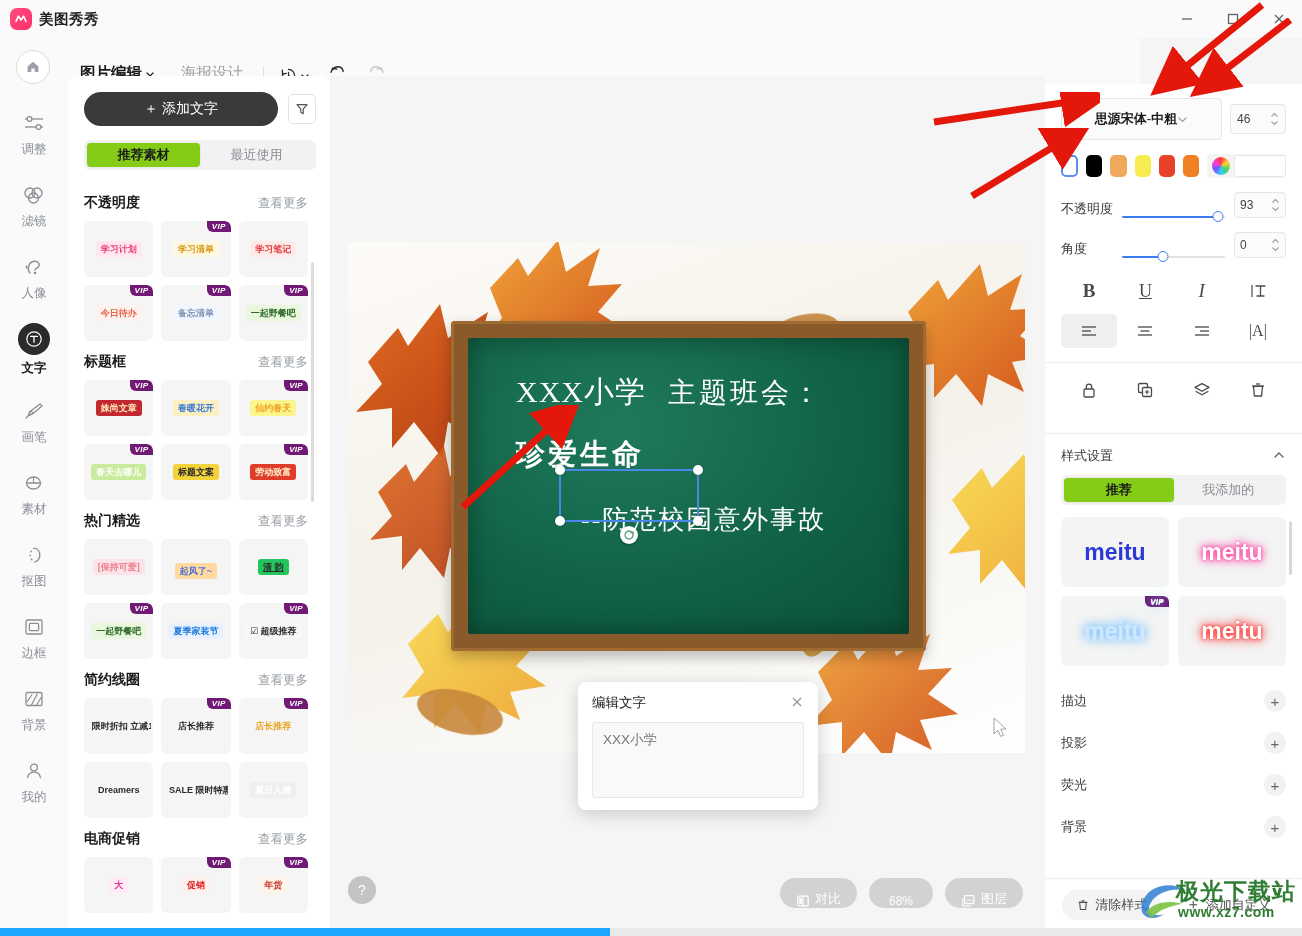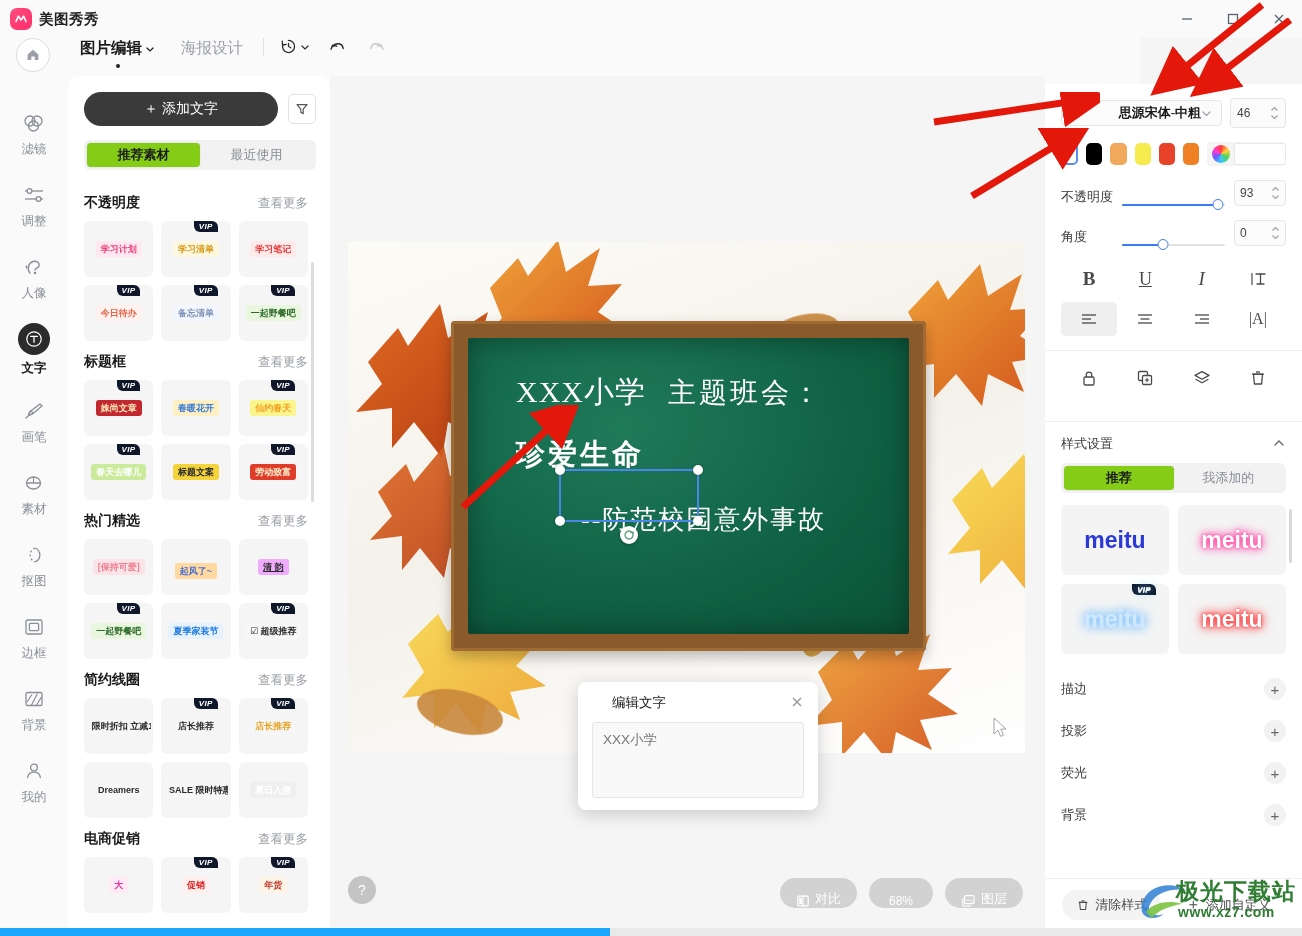--- a/index.html
+++ b/index.html
@@ -26,21 +26,21 @@
   .app-title { font-size: 14.5px; font-weight: bold; color: #222; letter-spacing: .5px; }
   .winbtns { position: absolute; right: 0; top: 0; height: 38px; display: flex; }
   .winbtn {
     width: 46px; height: 38px; display: flex; align-items: center; justify-content: center;
     color: #5a6470;
   }
 
   
   .toolbar {
     position: absolute; top: 38px; left: 0; width: 1140px; height: 46px;
-    background: #fafafa; display: flex; align-items: flex-start;
+    background: #fafafa; display: flex; align-items: flex-end;
   }
   .home-btn {
     width: 34px; height: 34px; margin-left: 16px; border-radius: 50%;
     border: 1px solid #dcdcdc; background: #fff;
     display: flex; align-items: center; justify-content: center; color: #9aa0a6;
   }
   .tab-main {
     margin-left: 30px; font-size: 15.5px; color: #1a1a1a; font-weight: bold;
     display: flex; align-items: center; gap: 3px; position: relative;
   }
@@ -130,21 +130,21 @@
   .cell {
     position: relative; height: 56px; border-radius: 6px; background: #f5f5f5;
     display: flex; align-items: center; justify-content: center; overflow: hidden;
   }
   .cell .thumb {
     font-size: 9px; font-weight: bold; text-align: center; line-height: 1.15;
     padding: 3px 5px; border-radius: 3px; max-width: 92%;
     white-space: nowrap; overflow: hidden;
   }
   .vip {
-    position: absolute; top: 0; right: 13px; background: #0f172a; color: #fff;
+    position: absolute; top: 0; right: 0; background: #701a75; color: #fff;
     font-size: 8px; font-style: italic; font-weight: bold;
     padding: 1px 5px; border-radius: 0 6px 0 6px; letter-spacing: .3px;
   }
   .mat-sb {
     position: absolute; right: 2px; top: 80px; width: 3px; height: 240px;
     background: #dcdcdc; border-radius: 2px;
   }
 
   
   .stage { position: absolute; left: 330px; top: 76px; width: 715px; height: 860px; background: #f5f5f5; }
@@ -203,21 +203,21 @@
     display: flex; align-items: center; justify-content: center;
     box-shadow: 0 1px 3px rgba(0,0,0,.3); color: #5a9e7a; font-size: 11px;
   }
 
   
   .edit-dlg {
     position: absolute; left: 248px; top: 606px; width: 240px; height: 128px;
     background: #fff; border-radius: 8px; box-shadow: 0 4px 18px rgba(0,0,0,.18);
     padding: 12px 14px; z-index: 20;
   }
-  .edit-head { display: flex; align-items: center; justify-content: space-between; margin-left: 20px; }
+  .edit-head { display: flex; align-items: center; justify-content: space-between; }
   .edit-title { font-size: 13.5px; color: #222; }
   .edit-close { color: #999; font-size: 15px; }
   .edit-area {
     margin-top: 10px; width: 100%; height: 76px; border: 1px solid #e6e6e6;
     border-radius: 3px; background: #f9f9f9; padding: 8px 10px;
     font-size: 13.5px; color: #b5b5b5; font-family: "Liberation Sans", sans-serif;
     resize: none; outline: none;
   }
 
   .help-btn {
@@ -235,22 +235,22 @@
   .cursor-arrow { position: absolute; left: 645px; top: 475px; color: #fff; }
 
   
   .right {
     position: absolute; left: 1045px; top: 84px; width: 257px; height: 852px;
     background: #fff; display: flex; flex-direction: column;
   }
   .rp-pad { padding: 14px 16px 0 16px; }
   .font-row { display: flex; gap: 8px; align-items: center; }
   .font-sel {
-    flex: 1; height: 26px; border: 1px solid #e5e5e5; border-radius: 4px;
-    background: #fbfbfb; display: flex; align-items: center; justify-content: flex-end;
+    flex: 1; height: 42px; border: 1px solid #e5e5e5; border-radius: 4px;
+    background: #fbfbfb; display: flex; align-items: center; justify-content: center;
     padding: 0 9px; font-size: 13px; color: #1a1a1a;
     font-family: "Liberation Serif","DejaVu Serif",serif; font-weight: bold;
   }
   .size-box {
     width: 56px; height: 30px; border: 1px solid #e5e5e5; border-radius: 4px;
     background: #fbfbfb; display: flex; align-items: center; justify-content: space-between;
     padding: 0 6px; font-size: 12px; color: #444;
   }
   .spin { display: flex; flex-direction: column; gap: 2px; color: #9aa0a6; line-height: 0; }
 
@@ -452,38 +452,38 @@
             <circle cx="8" cy="5.6" r="2.7" fill="#b5b5b5"></circle>
             <path d="M2.8 14 C3.2 10.4 5.4 9 8 9 C10.6 9 12.8 10.4 13.2 14 Z" fill="#b5b5b5"></path>
           </svg>
       </div>
     </div>
   </div>
 
   <div class="rail">
     <div class="rail-item">
       <span class="ri-ico">
-        <svg width="24" height="22" viewBox="0 0 24 22">
-            <circle cx="8" cy="9" r="5" fill="none" stroke="currentColor" stroke-width="1.3"></circle>
-            <circle cx="15" cy="9" r="5" fill="none" stroke="currentColor" stroke-width="1.3"></circle>
-            <circle cx="11.5" cy="14" r="5" fill="none" stroke="currentColor" stroke-width="1.3"></circle>
-          </svg>
-      </span>
-      <span class="ri-lbl">滤镜</span>
-    </div>
-    <div class="rail-item">
-      <span class="ri-ico">
         <svg width="22" height="22" viewBox="0 0 22 22">
             <line x1="2" y1="7" x2="20" y2="7" stroke="currentColor" stroke-width="1.3"></line>
             <line x1="2" y1="15" x2="20" y2="15" stroke="currentColor" stroke-width="1.3"></line>
             <circle cx="6.5" cy="7" r="2.4" fill="#fafafa" stroke="currentColor" stroke-width="1.3"></circle>
             <circle cx="15.5" cy="15" r="2.4" fill="#fafafa" stroke="currentColor" stroke-width="1.3"></circle>
           </svg>
       </span>
       <span class="ri-lbl">调整</span>
+    </div>
+    <div class="rail-item">
+      <span class="ri-ico">
+        <svg width="24" height="22" viewBox="0 0 24 22">
+            <circle cx="8" cy="9" r="5" fill="none" stroke="currentColor" stroke-width="1.3"></circle>
+            <circle cx="15" cy="9" r="5" fill="none" stroke="currentColor" stroke-width="1.3"></circle>
+            <circle cx="11.5" cy="14" r="5" fill="none" stroke="currentColor" stroke-width="1.3"></circle>
+          </svg>
+      </span>
+      <span class="ri-lbl">滤镜</span>
     </div>
     <div class="rail-item">
       <span class="ri-ico">
         <svg width="24" height="22" viewBox="0 0 24 22">
             <path d="M8 17 C5 14 6 7 11 5.5 C15 4.3 18 7 17 10 C16.2 12.4 13 12 13 14" stroke="currentColor" stroke-width="1.4" fill="none" stroke-linecap="round"></path>
             <circle cx="13" cy="17" r="1.3" fill="currentColor"></circle>
             <path d="M4.5 9 L5.6 11 L4.5 13 L3.4 11 Z" fill="currentColor"></path>
           </svg>
       </span>
       <span class="ri-lbl">人像</span>
@@ -637,21 +637,21 @@
             <span class="sec-more">查看更多</span>
           </div>
           <div class="grid">
             <div class="cell">
               <div class="thumb" style="background: rgb(251, 228, 231); color: rgb(239, 126, 144);">[保持可爱]</div>
             </div>
             <div class="cell">
               <div class="thumb" style="background: rgb(255, 217, 160); color: rgb(74, 111, 209); margin-top: 8px;">起风了~</div>
             </div>
             <div class="cell">
-              <div class="thumb" style="background: #f0abfc; color: rgb(43, 43, 43); text-decoration: underline;">清 韵</div>
+              <div class="thumb" style="background: #22c55e; color: rgb(43, 43, 43); text-decoration: underline;">清 韵</div>
             </div>
             <div class="cell">
               <div class="thumb" style="background: rgb(233, 247, 223); color: rgb(47, 107, 42);">一起野餐吧</div>
               <span class="vip">VIP</span>
             </div>
             <div class="cell">
               <div class="thumb" style="background: rgb(232, 242, 255); color: rgb(29, 123, 220);">夏季家装节</div>
             </div>
             <div class="cell">
               <div class="thumb" style="background: rgb(247, 247, 247); color: rgb(43, 43, 43);">☑ 超级推荐</div>

